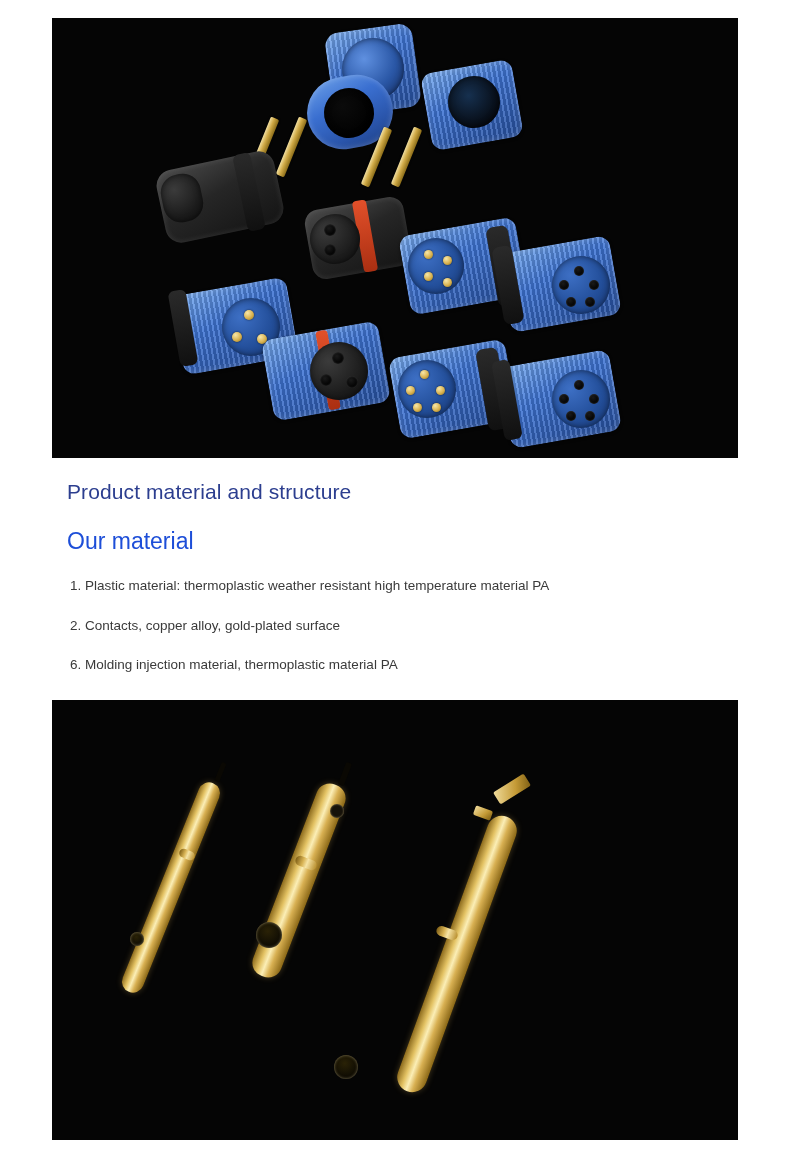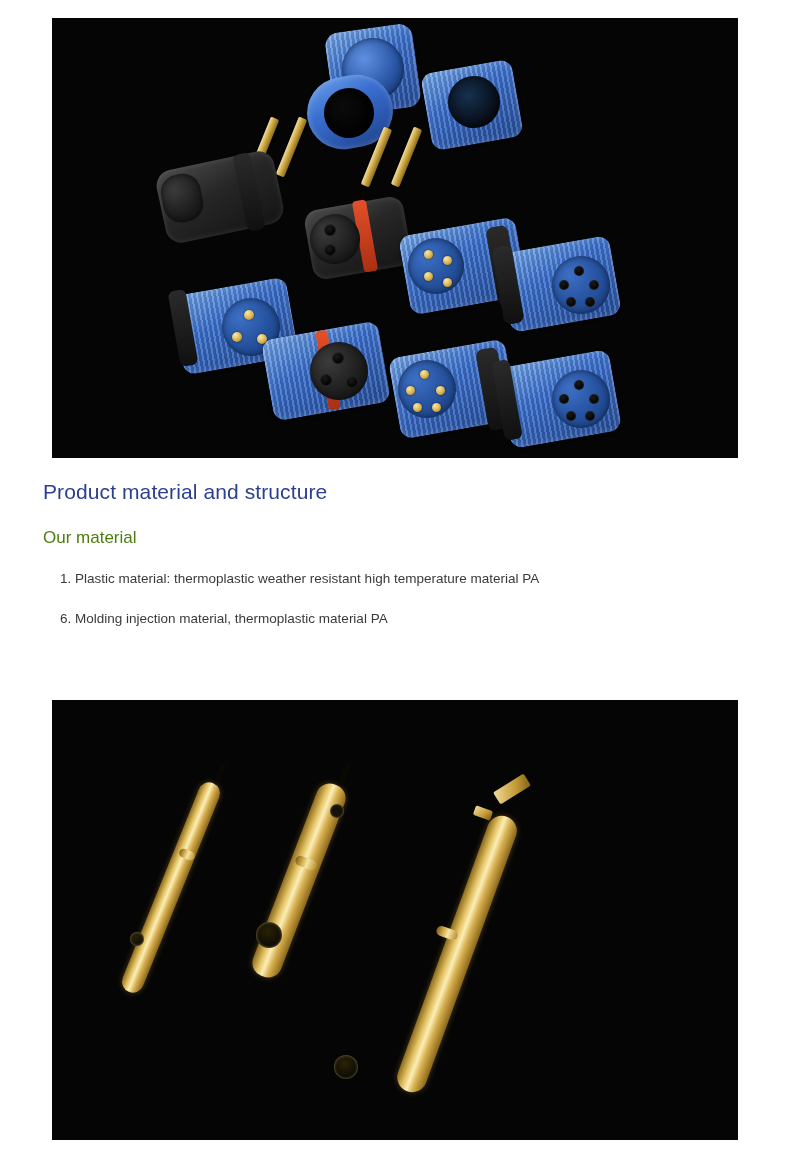--- a/index.html
+++ b/index.html
@@ -136,41 +136,41 @@
   }
   .contact-blade {
     position: absolute;
     background: linear-gradient(120deg, #f0dc9c, #c49a36 60%, #7e5f14);
     border-radius: 2px;
   }
 
   
   .text-block {
     position: absolute;
-    left: 40px;
+    left: 64px;
     top: 480px;
     width: 690px;
   }
   .heading-main {
     font-size: 21px;
     color: #2c3e8f;
     font-weight: 400;
     margin: 0 0 24px 3px;
     letter-spacing: 0.1px;
   }
   .heading-sub {
-    font-size: 17px;
-    color: #4d7c0f;
+    font-size: 23px;
+    color: #1d4ed8;
     font-weight: 400;
     margin: 12px 0 22px 3px;
   }
   .bullet {
     font-size: 13.5px;
     color: #3a3a3a;
-    margin: 0 0 22px 20px;
+    margin: 0 0 22px 6px;
     line-height: 1.3;
   }
 </style>
 </head>
 <body>
 
 <div class="page">
 
   <div class="photo-panel" id="photo-top">
     <div class="photo-stage">
@@ -249,20 +249,21 @@
       <div class="hole" style="left:514px; top:393px; width:10px; height:10px;"></div>
       <div class="hole" style="left:533px; top:393px; width:10px; height:10px;"></div>
 
     </div>
   </div>
 
   <div class="text-block">
     <h2 class="heading-main">Product material and structure</h2>
     <h3 class="heading-sub">Our material</h3>
     <p class="bullet">1. Plastic material: thermoplastic weather resistant high temperature material PA</p>
+    <p class="bullet">2. Contacts, copper alloy, gold-plated surface</p>
     <p class="bullet">6. Molding injection material, thermoplastic material PA</p>
   </div>
 
   <div class="photo-panel" id="photo-bottom">
     <div class="photo-stage">
 
       <div class="contact" style="left:108px; top:75px; width:22px; height:225px; transform:rotate(22deg); border-radius:11px;"></div>
       <div class="contact-slot" style="left:166px; top:62px; width:5px; height:20px; transform:rotate(22deg);"></div>
       <div class="contact-bore" style="left:78px; top:232px; width:14px; height:14px;"></div>
       <div class="contact-tip" style="left:127px; top:150px; width:16px; height:9px; transform:rotate(22deg);"></div>

